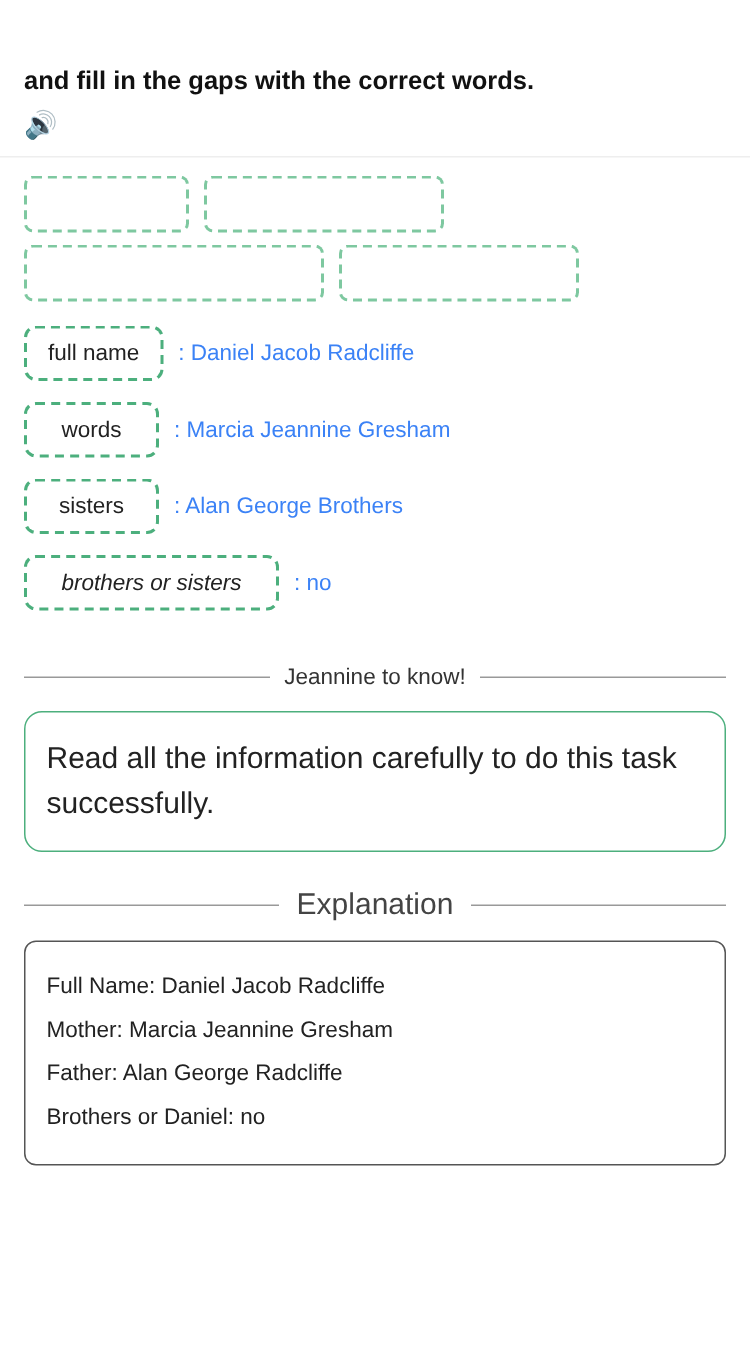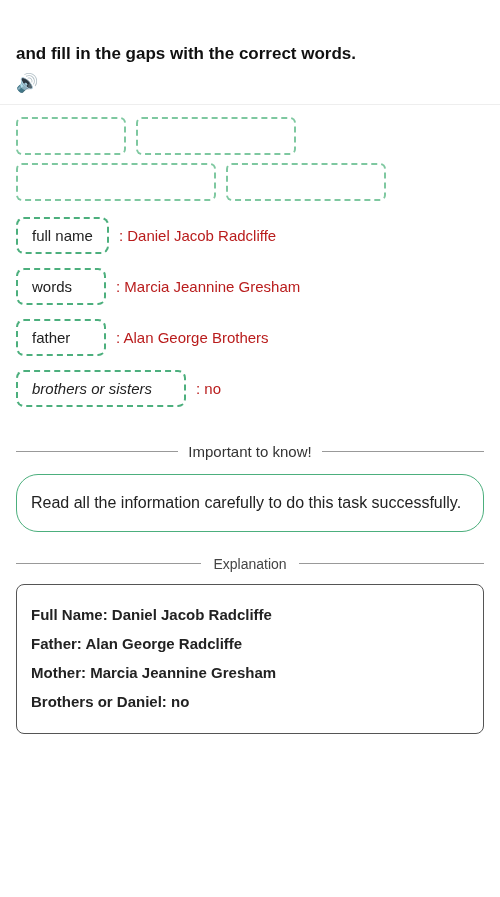--- a/index.html
+++ b/index.html
@@ -78,30 +78,31 @@
     }
 
     .profile-label {
       border: 2px dashed #4caf7d;
       border-radius: 8px;
       padding: 8px 14px;
       font-size: 15px;
       color: #222;
       background: #fff;
       min-width: 90px;
+      text-align: center;
     }
 
     .profile-label.wide {
       min-width: 170px;
       font-style: italic;
     }
 
     .profile-value {
       font-size: 15px;
-      color: #b91c1c;
+      color: #3b82f6;
       margin-left: 10px;
     }
 
     
     .important-section {
       padding: 10px 16px 4px 16px;
       display: flex;
       align-items: center;
       justify-content: center;
       gap: 0;
@@ -118,54 +119,53 @@
       color: #333;
       text-align: center;
       padding: 0 10px;
       line-height: 1.4;
     }
 
     
     .info-box {
       margin: 8px 16px 14px 16px;
       border: 1.5px solid #4caf7d;
-      border-radius: 22px;
+      border-radius: 12px;
       padding: 16px 14px;
-      font-size: 16px;
+      font-size: 20px;
       color: #222;
       line-height: 1.5;
       background: #fff;
     }
 
     
     .explanation-section {
       padding: 10px 16px 4px 16px;
       display: flex;
       align-items: center;
       justify-content: center;
     }
 
     .explanation-text {
-      font-size: 14px;
+      font-size: 20px;
       color: #444;
       text-align: center;
       padding: 0 12px;
     }
 
     
     .explanation-box {
       margin: 8px 16px 16px 16px;
       border: 1.5px solid #555;
       border-radius: 8px;
       padding: 16px 14px;
       font-size: 15px;
       color: #222;
       line-height: 1.8;
       background: #fff;
-      font-weight: bold;
     }
 
     .explanation-box p {
       margin-bottom: 2px;
     }
   </style>
 </head>
 <body>
 
 <div class="header-section">
@@ -190,45 +190,45 @@
     <div class="profile-label">full name</div>
     <div class="profile-value">: Daniel Jacob Radcliffe</div>
   </div>
 
   <div class="profile-row">
     <div class="profile-label">words</div>
     <div class="profile-value">: Marcia Jeannine Gresham</div>
   </div>
 
   <div class="profile-row">
-    <div class="profile-label">father</div>
+    <div class="profile-label">sisters</div>
     <div class="profile-value">: Alan George Brothers</div>
   </div>
 
   <div class="profile-row">
     <div class="profile-label wide">brothers or sisters</div>
     <div class="profile-value">: no</div>
   </div>
 
 </div>
 
 <div class="important-section">
   <div class="divider-line"></div>
-  <div class="important-text">Important to know!</div>
+  <div class="important-text">Jeannine to know!</div>
   <div class="divider-line"></div>
 </div>
 
 <div class="info-box">
   <span>Read all the information carefully to do this task successfully.</span>
 </div>
 
 <div class="explanation-section">
   <div class="divider-line"></div>
   <div class="explanation-text">Explanation</div>
   <div class="divider-line"></div>
 </div>
 
 <div class="explanation-box">
   <p>Full Name: Daniel Jacob Radcliffe</p>
+  <p>Mother: Marcia Jeannine Gresham</p>
   <p>Father: Alan George Radcliffe</p>
-  <p>Mother: Marcia Jeannine Gresham</p>
   <p>Brothers or Daniel: no</p>
 </div>
 
 </body></html>

